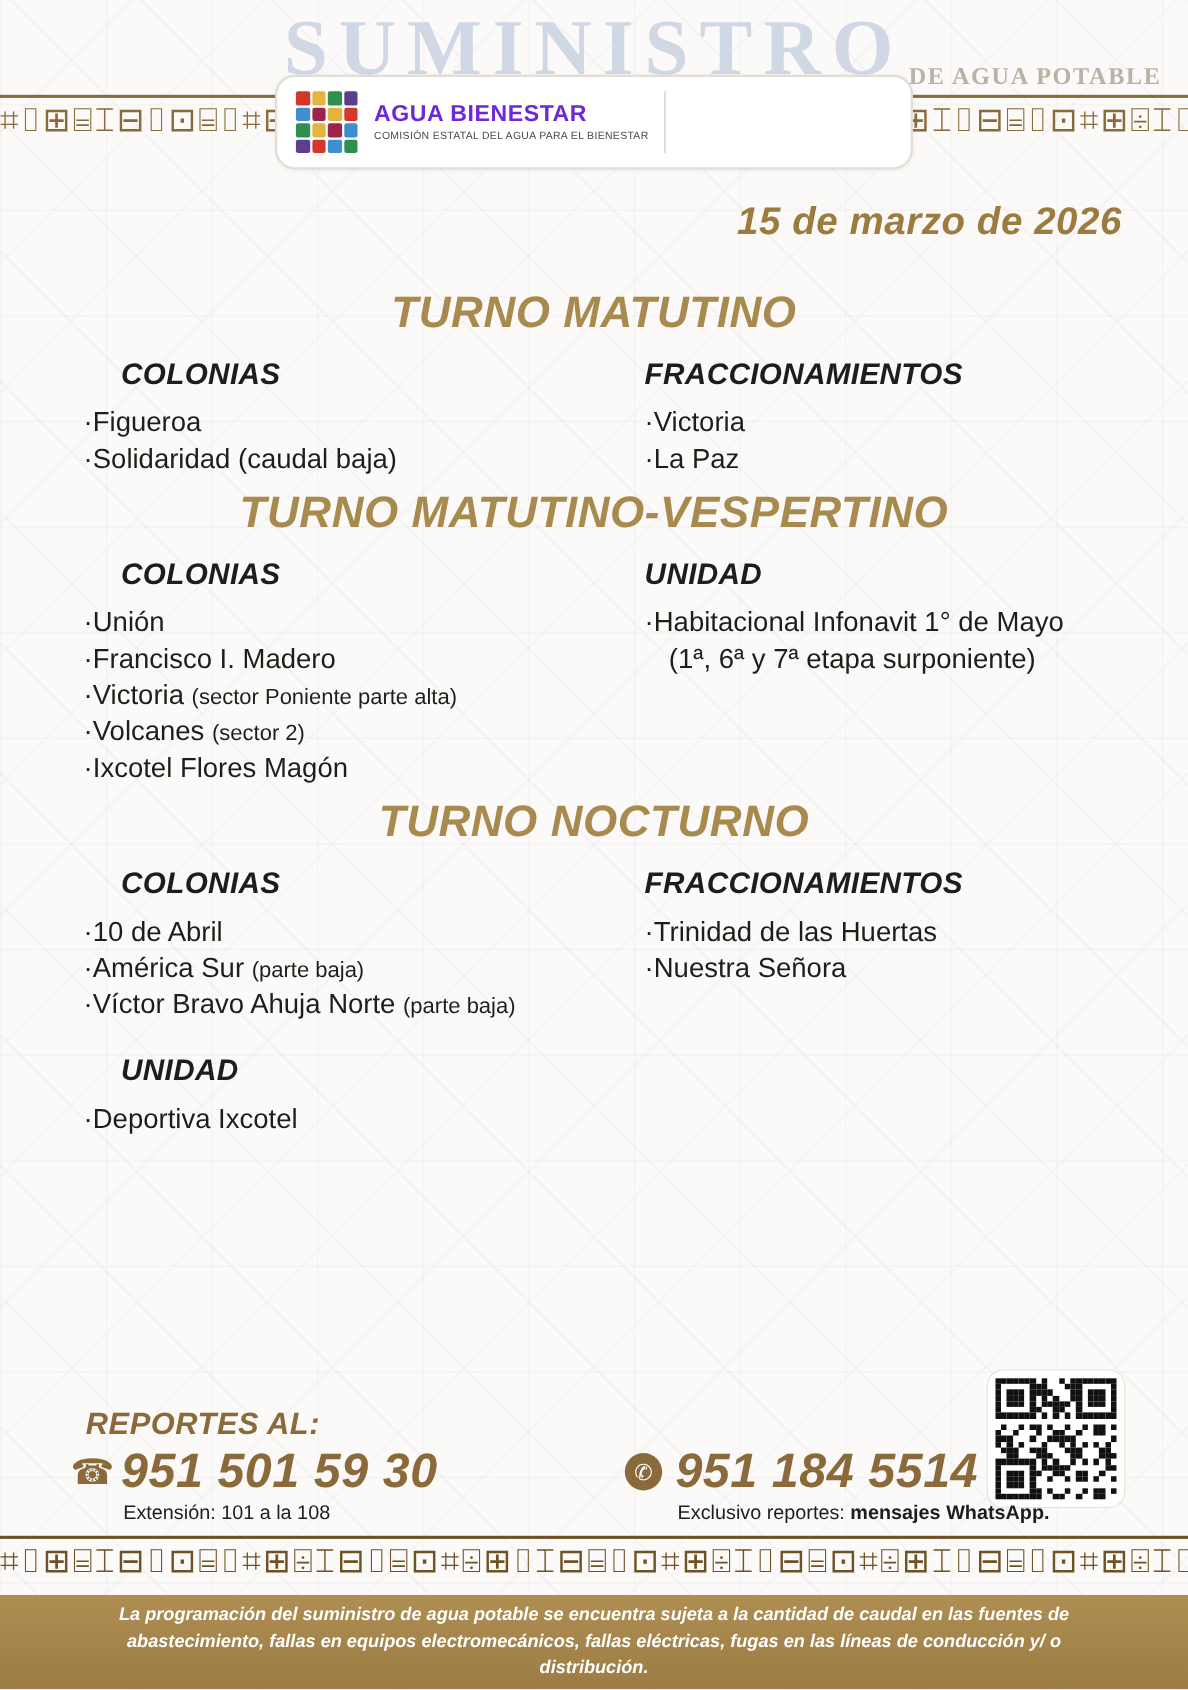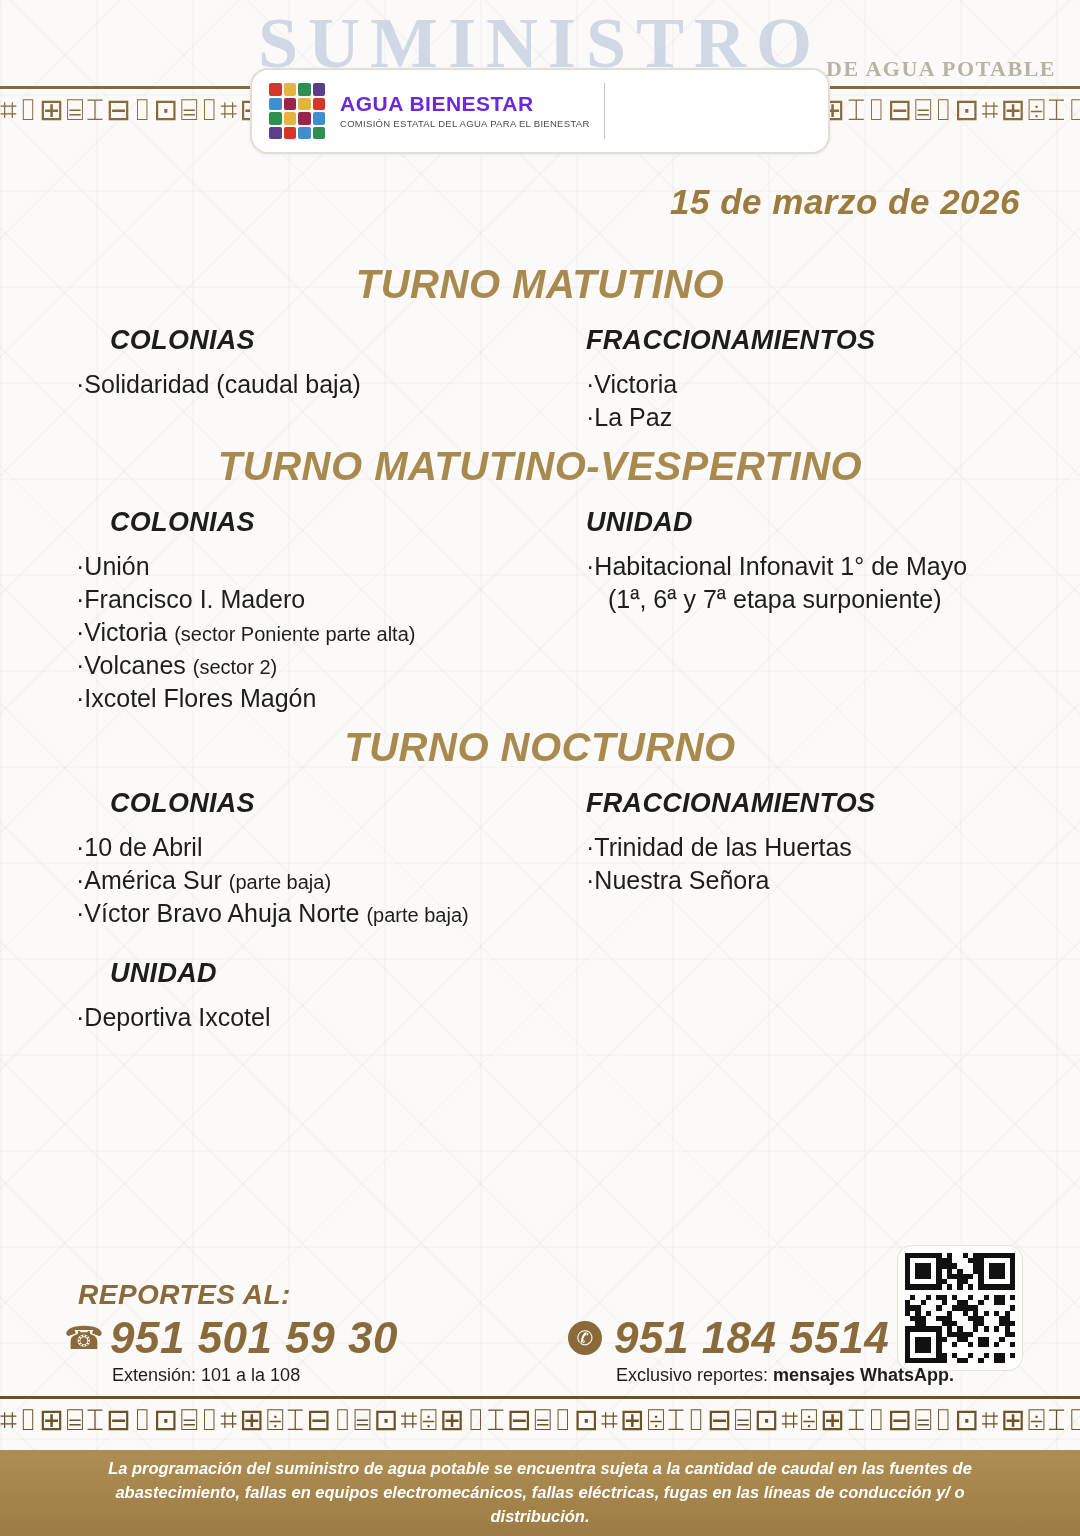--- a/index.html
+++ b/index.html
@@ -323,20 +323,21 @@
 
   <div class="date">15 de marzo de 2026</div>
 
   <div class="content">
 
     <div class="blk-mat">
       <div class="shift-title">TURNO MATUTINO</div>
       <div class="cols">
         <div class="col">
           <div class="col-head">COLONIAS</div>
+          <div class="item">·Figueroa</div>
           <div class="item">·Solidaridad (caudal baja)</div>
         </div>
         <div class="col right">
           <div class="col-head narrow">FRACCIONAMIENTOS</div>
           <div class="item">·Victoria</div>
           <div class="item">·La Paz</div>
         </div>
       </div>
     </div>
 

